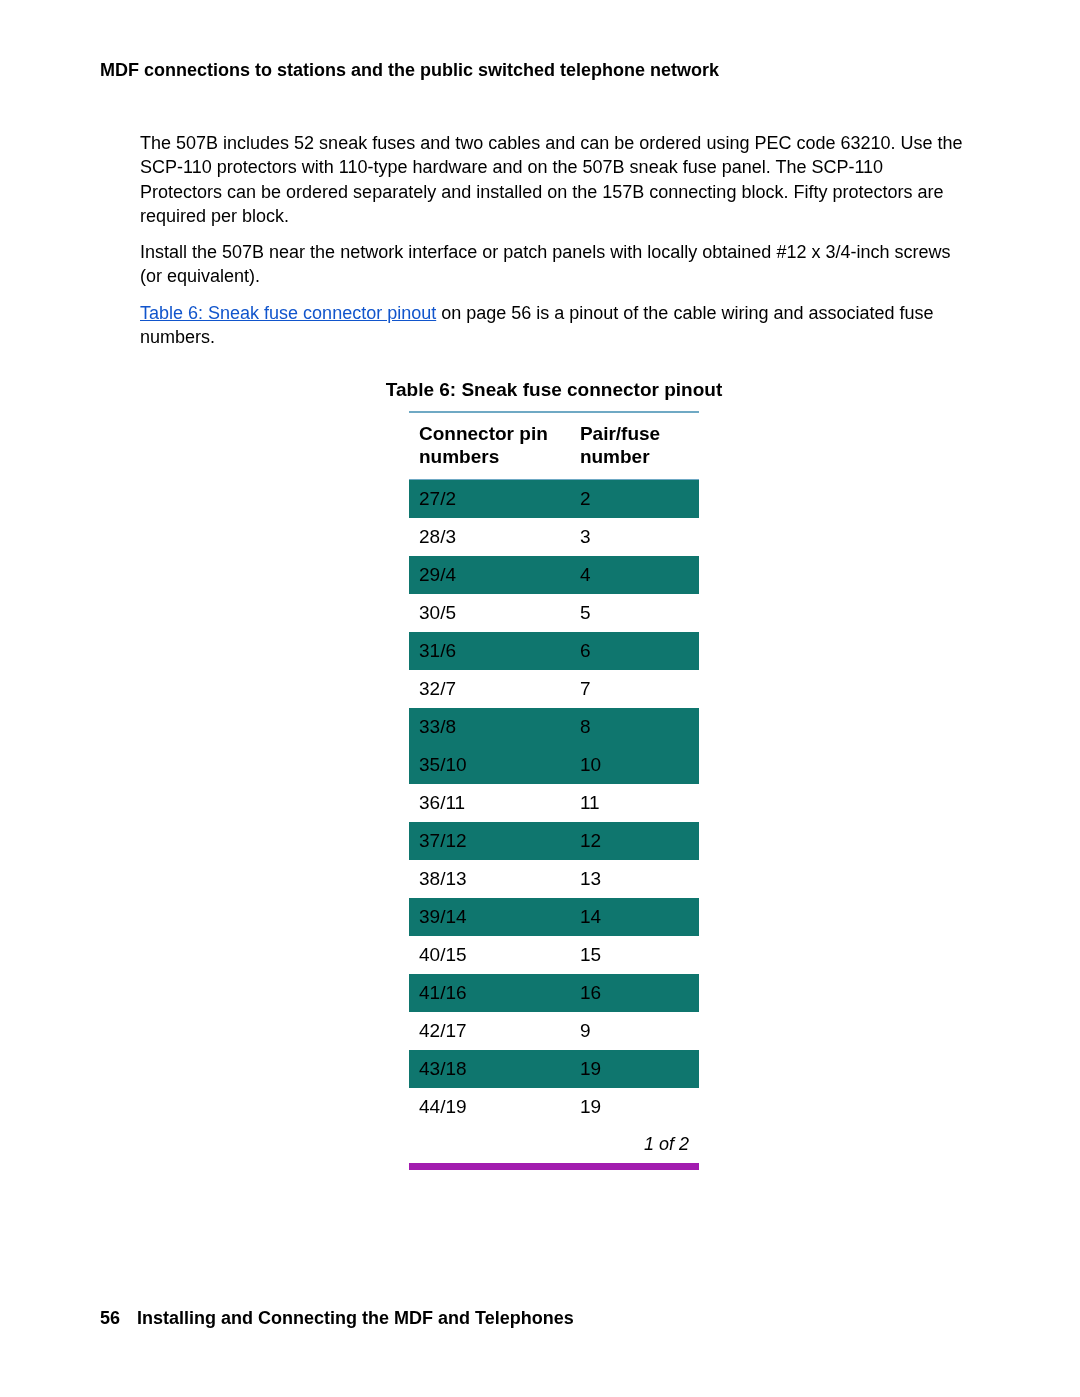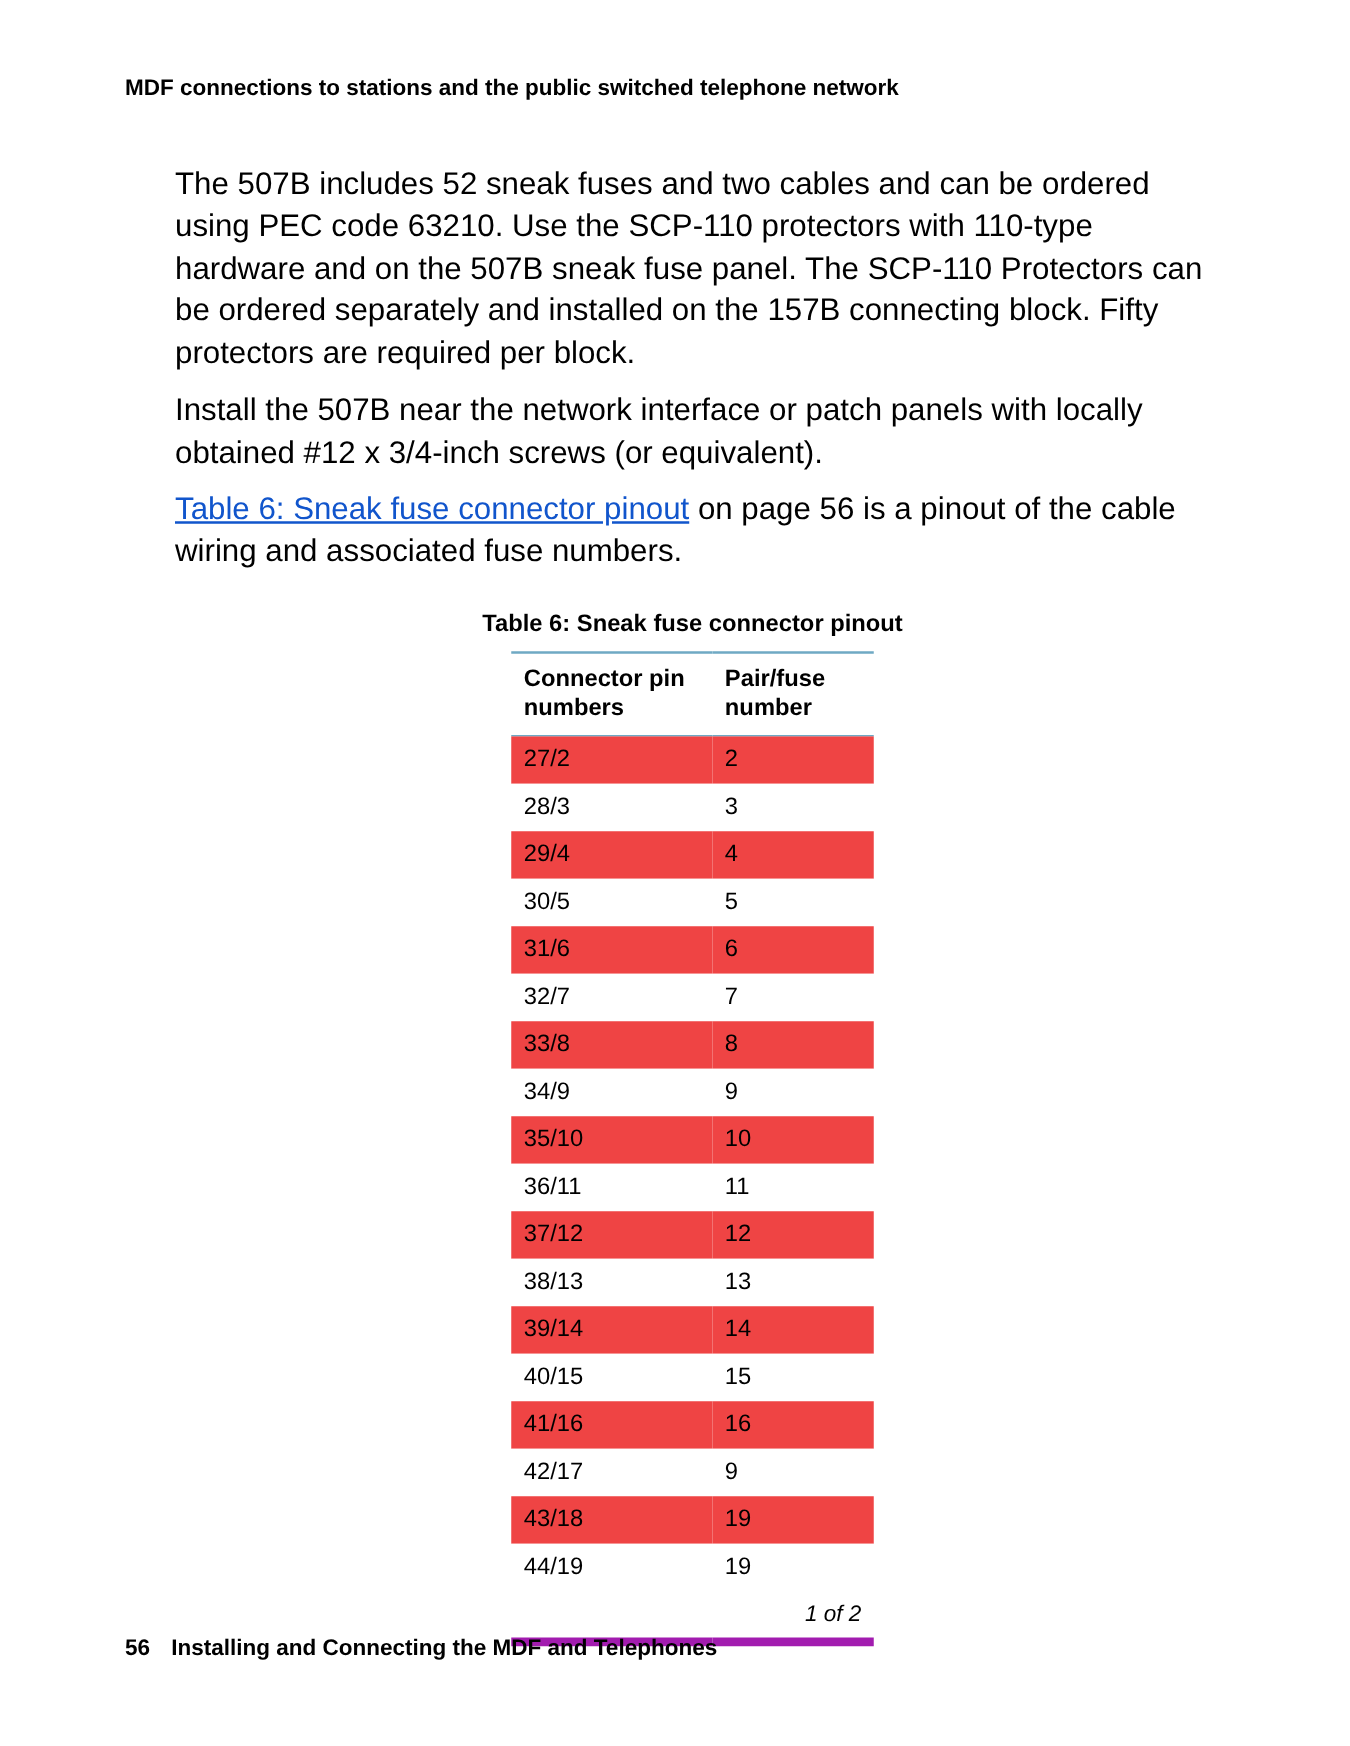--- a/index.html
+++ b/index.html
@@ -20,21 +20,21 @@
   .header-title {
     font-weight: bold;
     font-size: 18px;
     margin-bottom: 50px;
   }
   .body-indent {
     margin-left: 40px;
     margin-right: 0;
   }
   .paragraph {
-    font-size: 25px;
+    font-size: 18px;
     line-height: 1.35;
     margin: 0 0 12px 0;
   }
   a.cross-ref {
     color: #1155cc;
     text-decoration: underline;
   }
   .table-caption {
     font-weight: bold;
     font-size: 19px;
@@ -62,21 +62,21 @@
     vertical-align: top;
   }
   table.pinout tbody td {
     padding: 8px 10px;
     border: none;
   }
   table.pinout tbody tr.odd td {
     background: #ffffff;
   }
   table.pinout tbody tr.even td {
-    background: #ef4444;
+    background: #0f766e;
   }
   table.pinout tfoot td {
     text-align: right;
     padding: 8px 10px;
     font-style: italic;
     font-size: 18px;
     border-bottom: 7px solid #a21caf;
     background: #ffffff;
   }
   .footer {
@@ -139,24 +139,20 @@
               <td>6</td>
             </tr>
             <tr class="odd">
               <td>32/7</td>
               <td>7</td>
             </tr>
             <tr class="even">
               <td>33/8</td>
               <td>8</td>
             </tr>
-            <tr class="odd">
-              <td>34/9</td>
-              <td>9</td>
-            </tr>
             <tr class="even">
               <td>35/10</td>
               <td>10</td>
             </tr>
             <tr class="odd">
               <td>36/11</td>
               <td>11</td>
             </tr>
             <tr class="even">
               <td>37/12</td>

